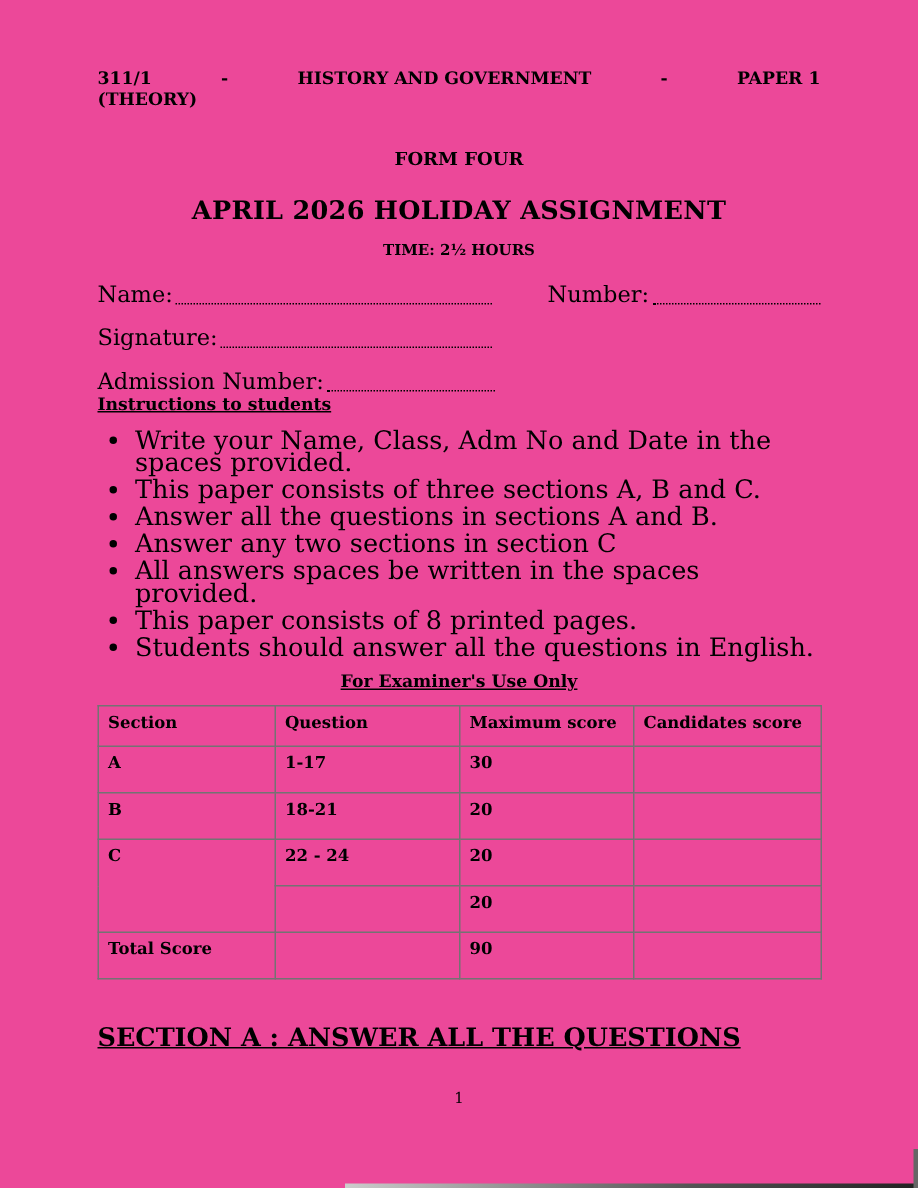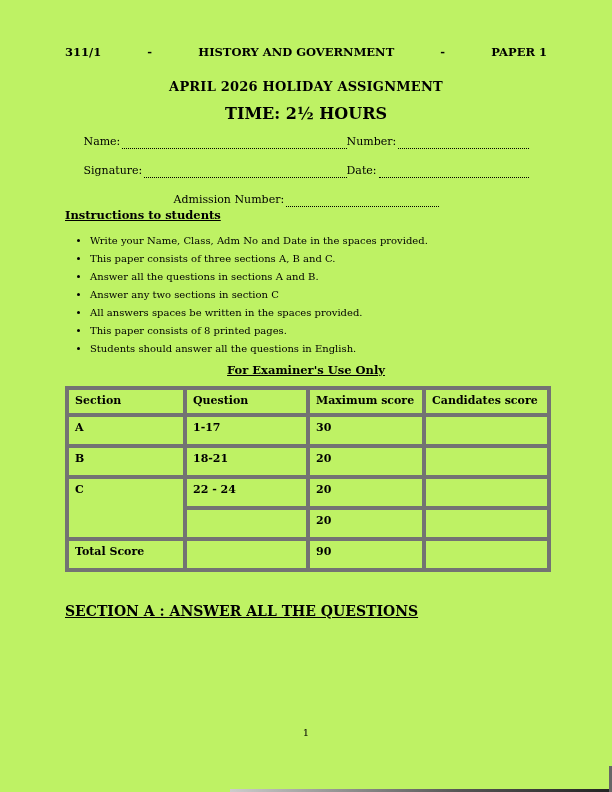--- a/index.html
+++ b/index.html
@@ -5,21 +5,21 @@
   * { margin: 0; padding: 0; box-sizing: border-box; }
   html, body { background: #e8e8e8; }
   body {
     width: 612px; height: 792px;
     font-family: "DejaVu Serif", "Liberation Serif", serif;
     color: #000;
   }
   .page {
     position: relative;
     width: 612px; height: 792px;
-    background: #bef264;
+    background: #ec4899;
     overflow: hidden;
     text-decoration: underline;
   }
   .content {
     position: absolute;
     left: 65px; top: 45px;
     width: 482px;
   }
   .bold { font-weight: bold; }
   .center { text-align: center; }
@@ -32,28 +32,28 @@
     font-weight: bold;
     font-size: 11.5px;
     line-height: 14px;
   }
   .header-line2 {
     font-weight: bold;
     font-size: 11.5px;
     line-height: 14px;
   }
   .form-title { margin-top: 26px; font-size: 12px; line-height: 14px; }
-  .main-title { margin-top: 18px; font-size: 13px; line-height: 20px; letter-spacing: 0.2px; }
-  .time-title { margin-top: 10px; font-size: 16px; line-height: 14px; }
+  .main-title { margin-top: 18px; font-size: 17px; line-height: 20px; letter-spacing: 0.2px; }
+  .time-title { margin-top: 10px; font-size: 10px; line-height: 14px; }
 
   .field-row {
     display: flex;
-    justify-content: center;
+    justify-content: space-between;
     margin-top: 13px;
-    font-size: 11px;
+    font-size: 15px;
     line-height: 16px;
   }
   .field-group { display: flex; align-items: flex-end; }
   .fg-left { width: 263px; }
   .fg-right { width: 182px; }
   .fg-admission { width: 265px; }
   .field-label { white-space: nowrap; padding-right: 2px; }
   .dotted-line {
     flex: 1 1 auto;
     border-bottom: 1px dotted #000;
@@ -62,21 +62,21 @@
   }
 
   .instructions-heading {
     font-size: 11.5px;
     line-height: 15px;
   }
   .instructions-list {
     margin-top: 10px;
     padding-left: 25px;
     list-style: disc outside;
-    font-size: 10px;
+    font-size: 17px;
   }
   .instructions-list li {
     line-height: 15px;
     margin-bottom: 3px;
   }
 
   .examiner-heading {
     margin-top: 7px;
     font-size: 11.5px;
     line-height: 15px;
@@ -84,33 +84,33 @@
 
   table.examiner-table {
     margin-top: 8px;
     width: 482px;
     border-collapse: collapse;
     table-layout: fixed;
     font-size: 11px;
   }
   table.examiner-table th,
   table.examiner-table td {
-    border: 4px solid #737373;
+    border: 1px solid #737373;
     font-weight: bold;
     text-align: left;
     vertical-align: top;
     padding: 4px 6px;
   }
   tr.hdr-row { height: 27px; }
   tr.data-row { height: 31px; }
   td.valign-bottom { vertical-align: bottom; padding-bottom: 5px; }
 
   .section-a-heading {
     margin-top: 32px;
-    font-size: 14px;
+    font-size: 17px;
     line-height: 15px;
   }
 
   .page-number {
     position: absolute;
     left: 0; right: 0;
     top: 727px;
     text-align: center;
     font-size: 10px;
   }
@@ -135,43 +135,41 @@
   <div class="content">
 
     <div>
       <div class="header-line1">
         <span>311/1</span>
         <span>-</span>
         <span>HISTORY AND GOVERNMENT</span>
         <span>-</span>
         <span>PAPER 1</span>
       </div>
-    </div>
-
+      <div class="header-line2">(THEORY)</div>
+    </div>
+
+    <div class="center bold form-title">FORM FOUR</div>
     <div class="center bold main-title">APRIL 2026 HOLIDAY ASSIGNMENT</div>
     <div class="center bold time-title">TIME: 2½ HOURS</div>
 
     <div class="field-row">
       <div class="field-group fg-left">
         <span class="field-label">Name:</span>
         <span class="dotted-line"></span>
       </div>
       <div class="field-group fg-right">
         <span class="field-label">Number:</span>
         <span class="dotted-line"></span>
       </div>
     </div>
 
     <div class="field-row">
       <div class="field-group fg-left">
         <span class="field-label">Signature:</span>
-        <span class="dotted-line"></span>
-      </div>
-      <div class="field-group fg-right">
-        <span class="field-label">Date:</span>
         <span class="dotted-line"></span>
       </div>
     </div>
 
     <div class="field-row">
       <div class="field-group fg-admission">
         <span class="field-label">Admission Number:</span>
         <span class="dotted-line"></span>
       </div>
     </div>

